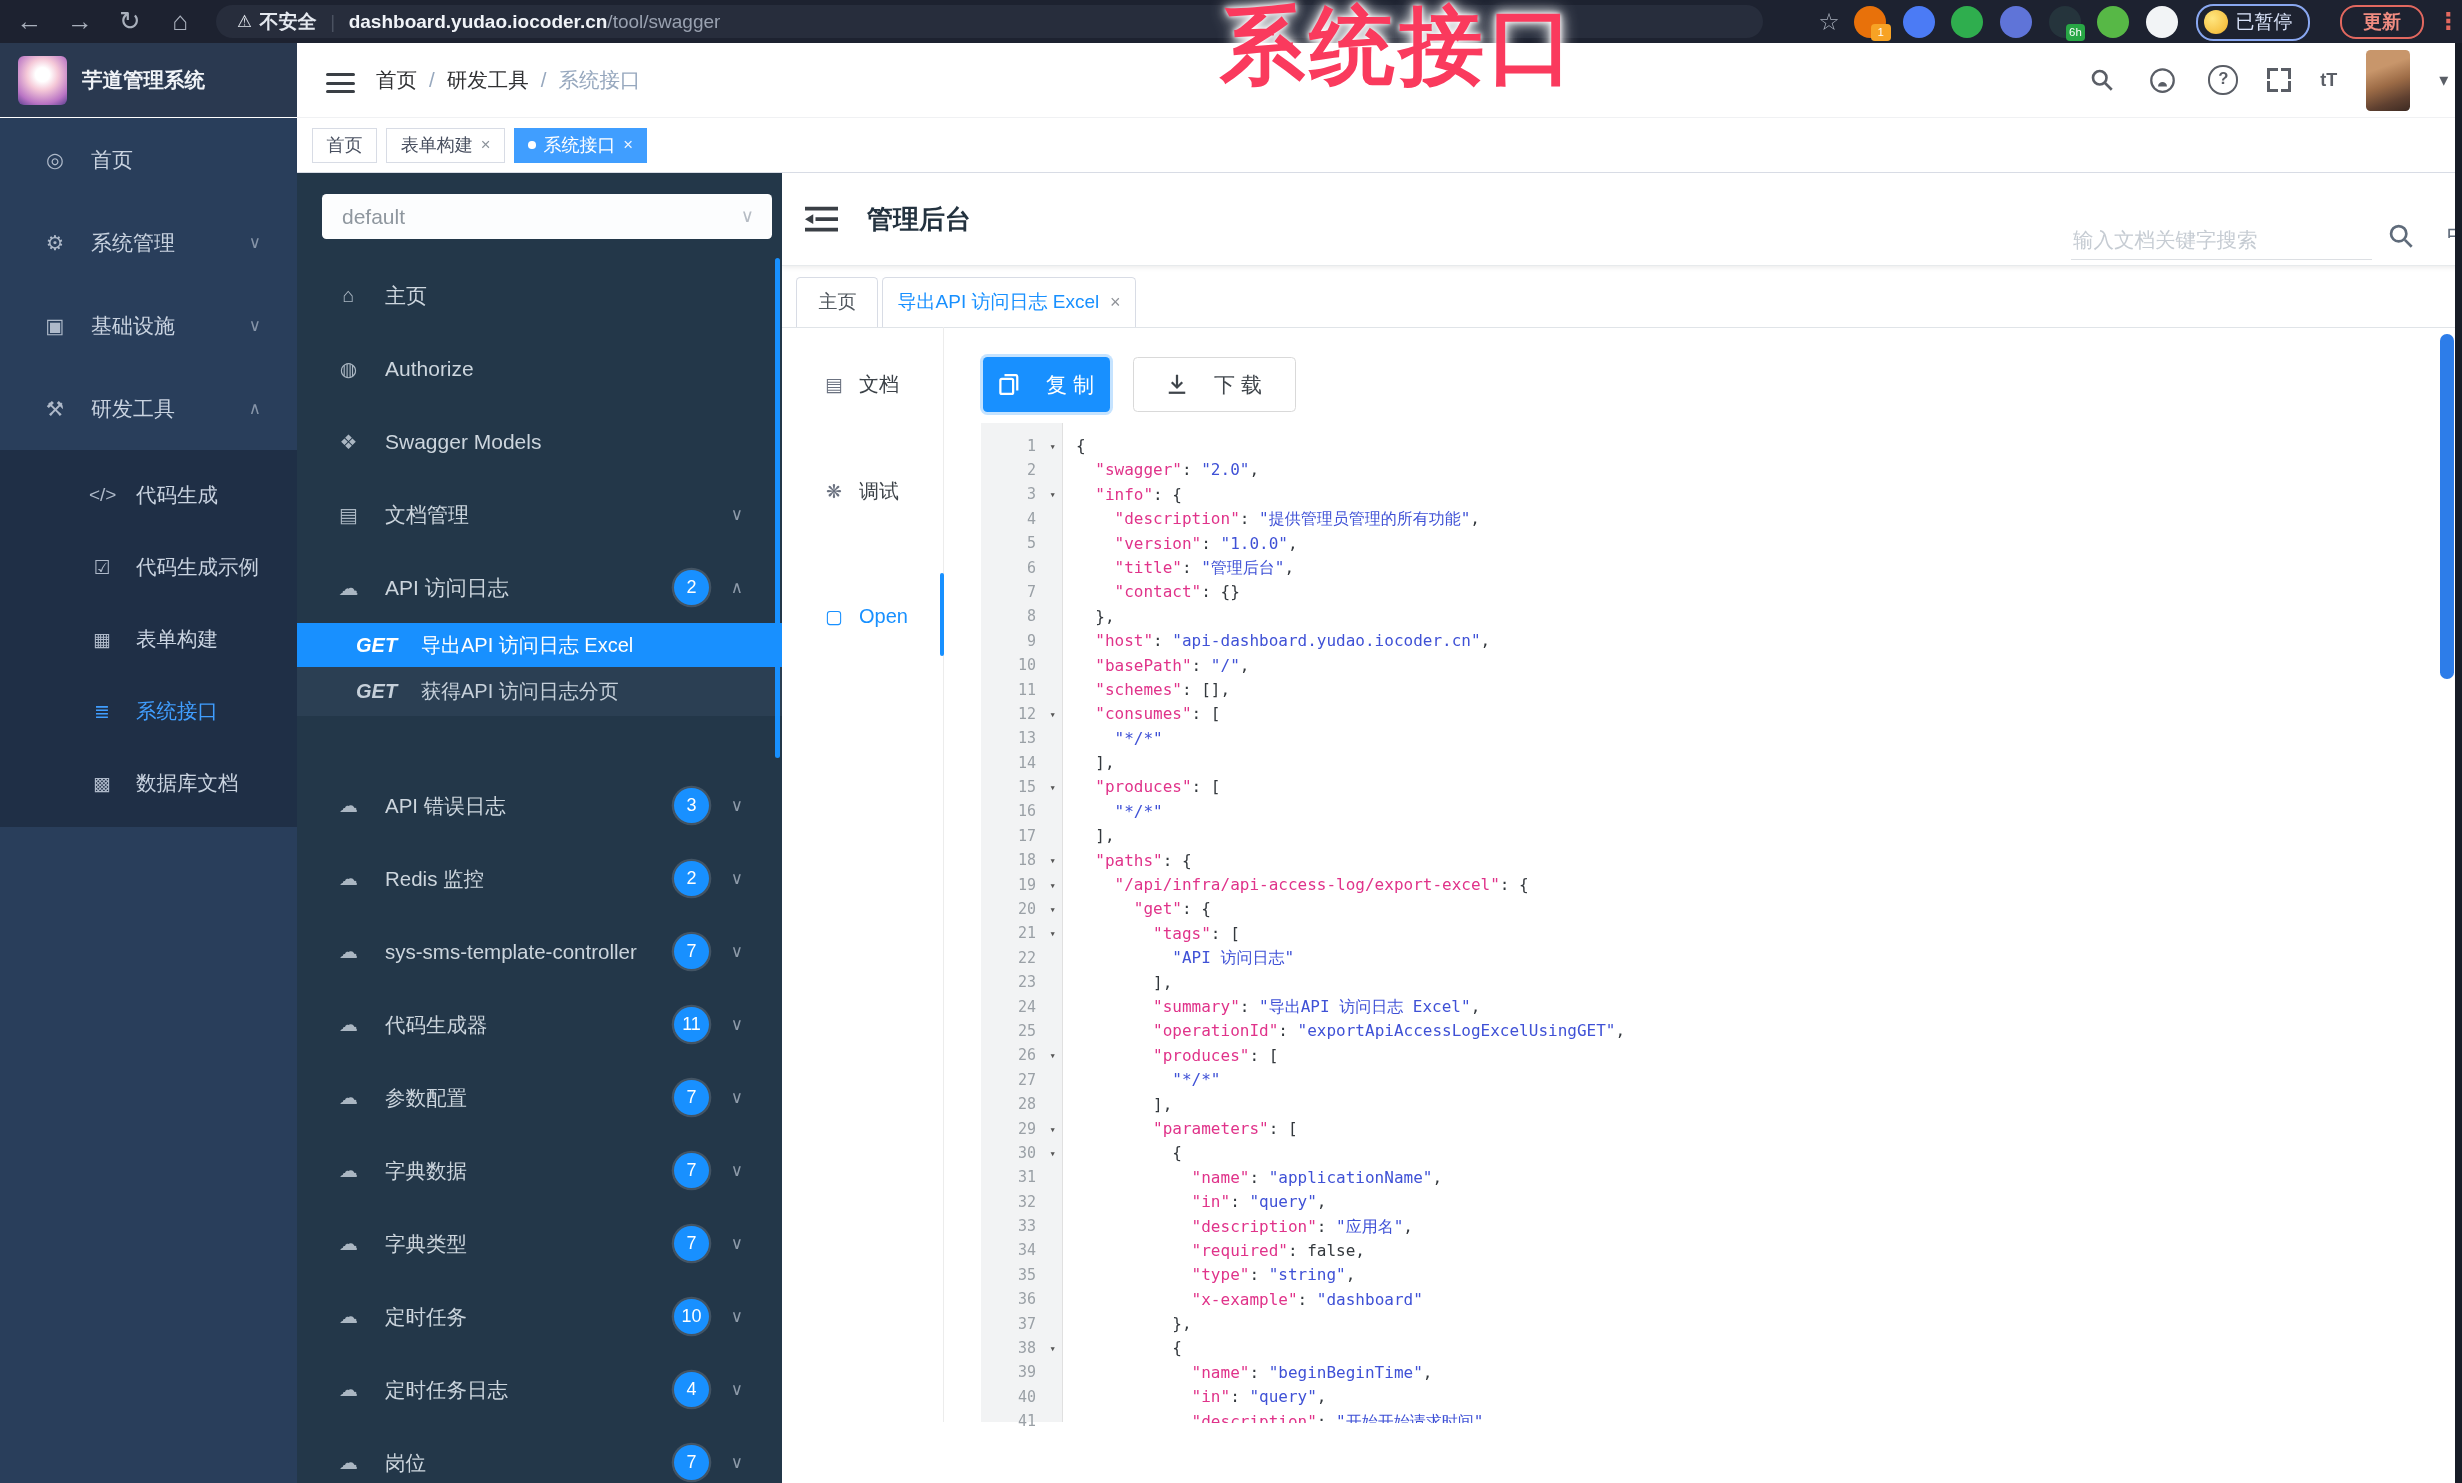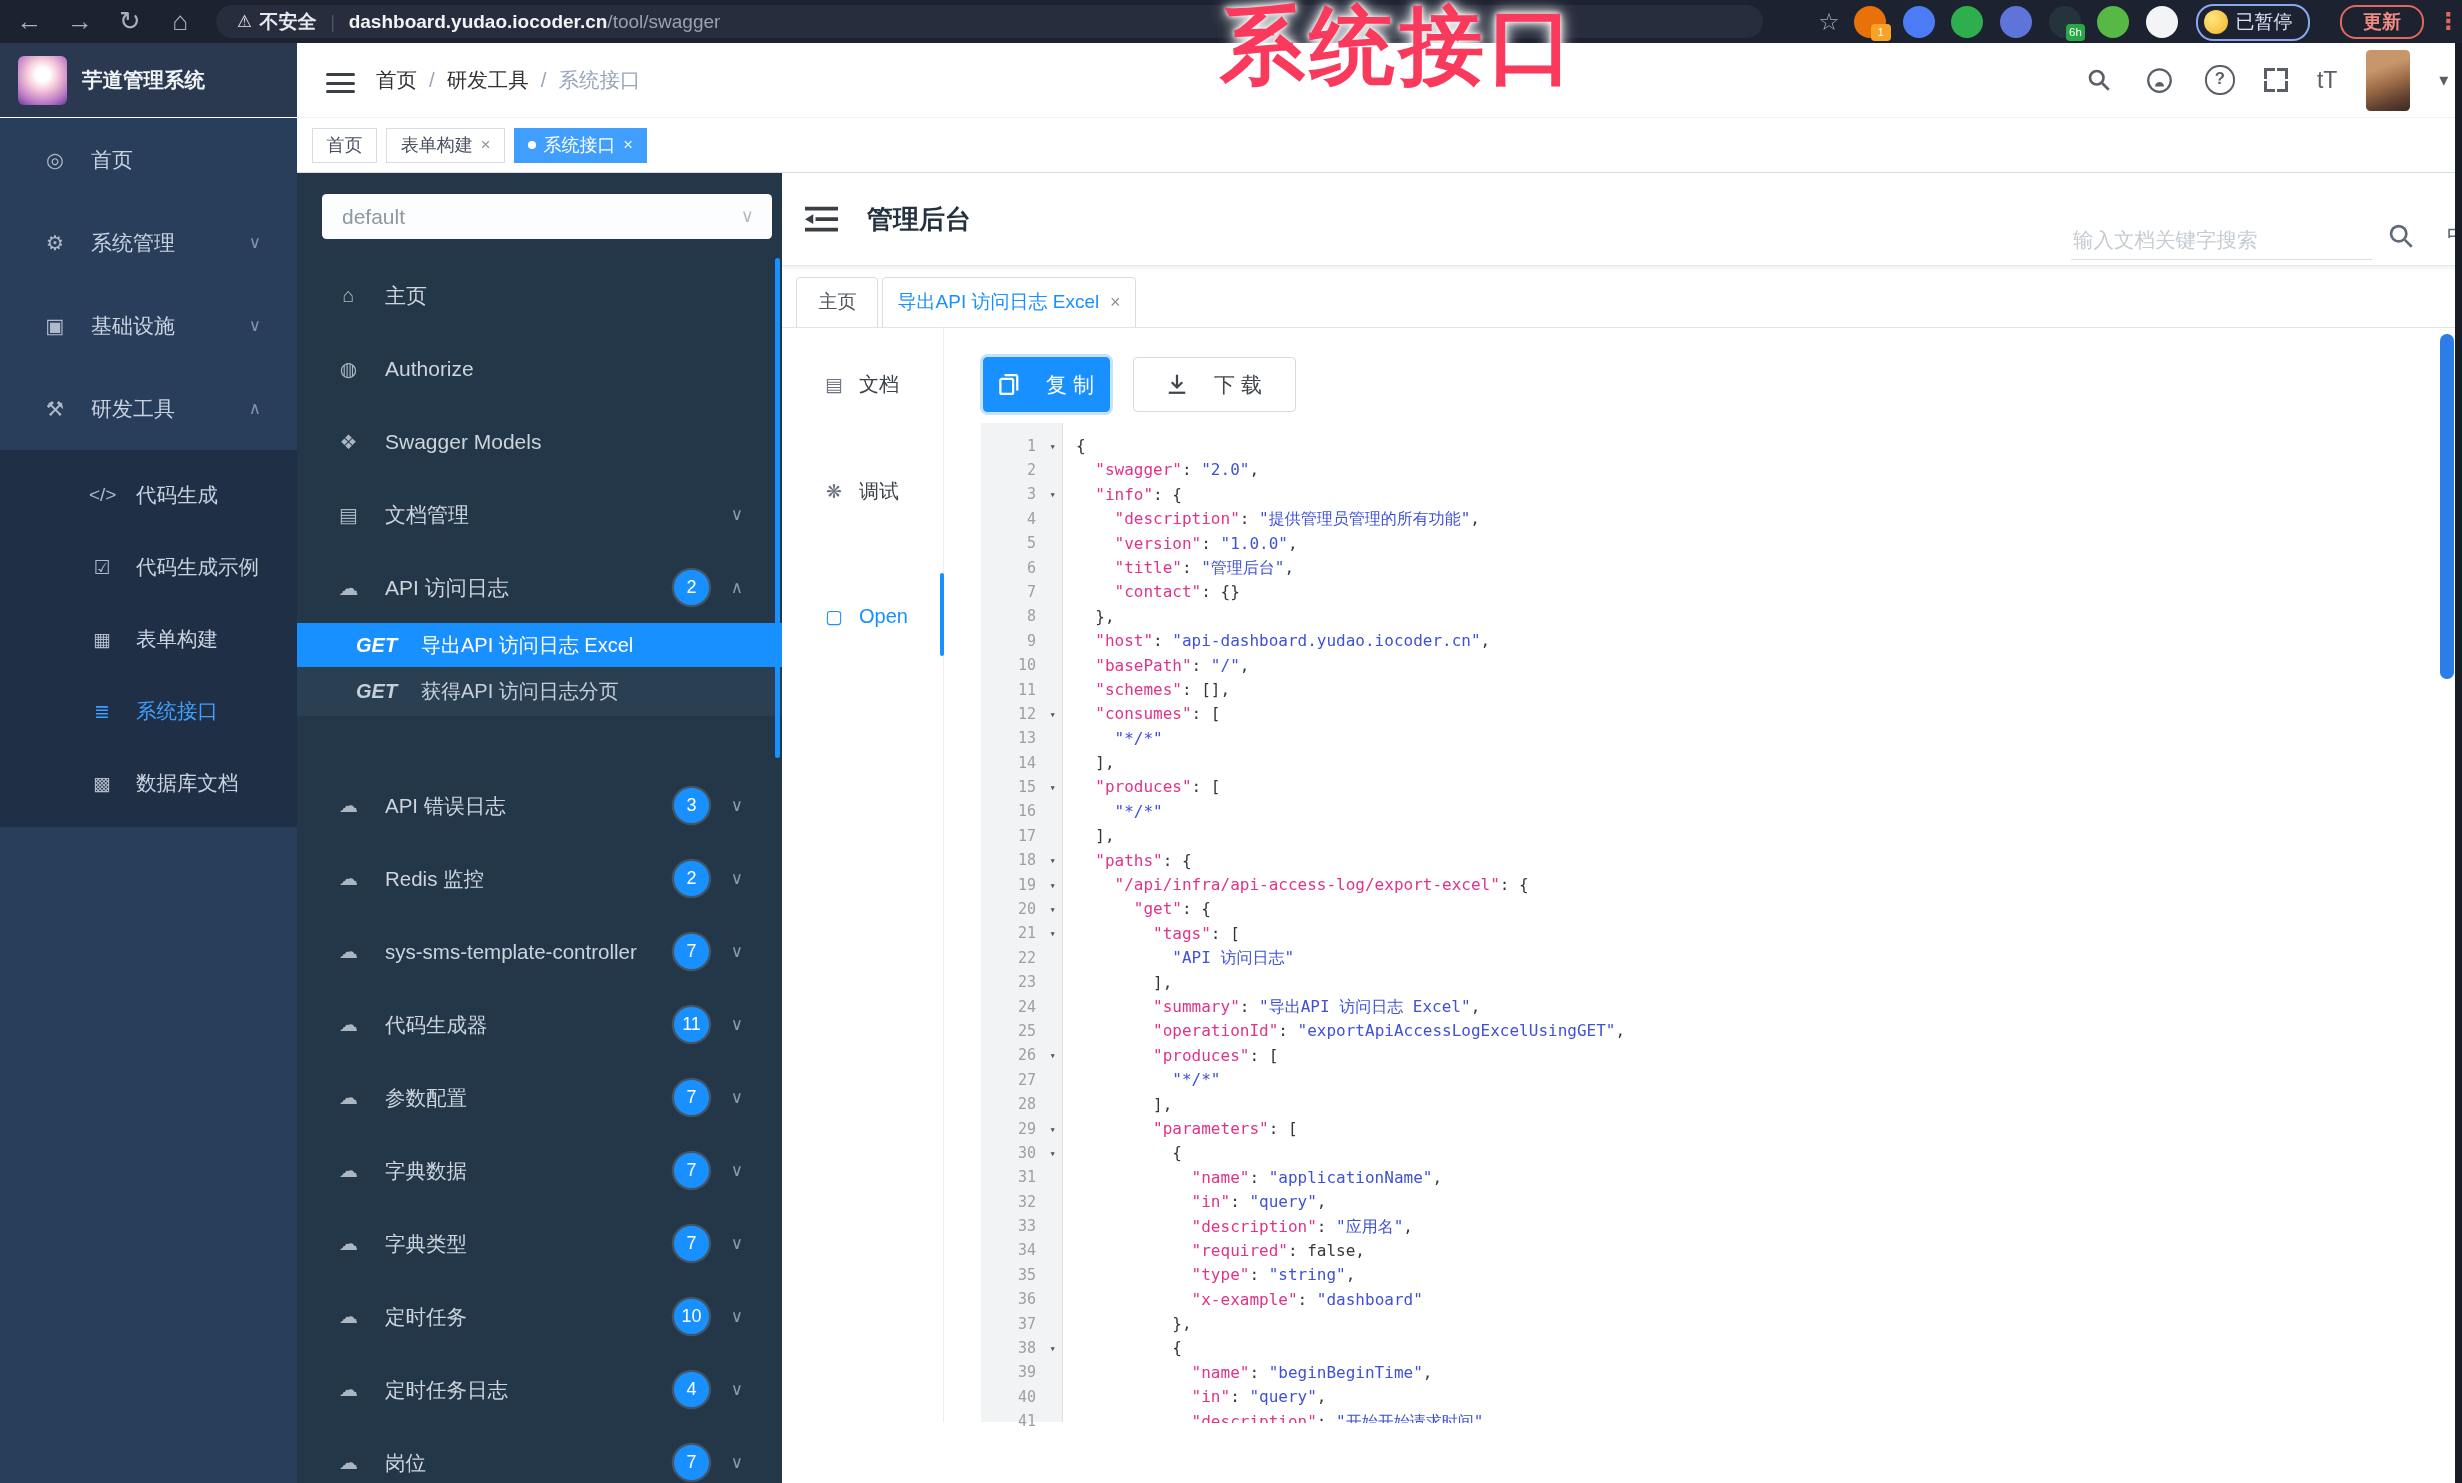--- a/index.html
+++ b/index.html
@@ -60,21 +60,21 @@
   #breadcrumb .bc-sep{color:#97a8be;}
   #hdr-icons{position:absolute;right:13.6px;top:0;height:74px;display:flex;align-items:center;gap:29px;color:#5a5e66;}
   .h-ic{width:30px;text-align:center;font-size:23px;cursor:pointer;}
   .h-help{width:26px;height:26px;border:2.3px solid #5a5e66;border-radius:14.4px;line-height:24px;font-size:16.7px;font-weight:bold;text-align:center;}
   .h-fs{position:relative;width:24px;height:24px;}
   .h-fs i{position:absolute;width:7.6px;height:7.6px;border:0 solid #5a5e66;}
   .h-fs i:nth-child(1){left:0;top:0;border-left-width:3px;border-top-width:3px;}
   .h-fs i:nth-child(2){right:0;top:0;border-right-width:3px;border-top-width:3px;}
   .h-fs i:nth-child(3){left:0;bottom:0;border-left-width:3px;border-bottom-width:3px;}
   .h-fs i:nth-child(4){right:0;bottom:0;border-right-width:3px;border-bottom-width:3px;}
-  .h-tt{font-size:23px;font-weight:normal;}
+  .h-tt{font-size:18px;font-weight:bold;}
   #avatar{width:44px;height:61px;border-radius:4.5px;
      background:linear-gradient(160deg,#c8966b 0 30%,#9c6b46 55%,#5f4030 80%,#3c2a22);}
   .h-caret{font-size:18px;}
 
   
   #tags-row{position:absolute;left:297px;top:118px;width:2165px;height:55px;background:#fff;border-bottom:0.8px solid #d8dce5;
             box-shadow:0 1.5px 3px rgba(0,0,0,.06);display:flex;align-items:center;padding-left:15px;gap:9px;box-sizing:border-box;}
   .tag{display:inline-flex;align-items:center;height:33px;padding:0 13.6px;border:0.8px solid #d8dce5;background:#fff;
        color:#495060;font-size:18px;cursor:pointer;gap:7.6px;}
   .tag .dot{width:7.6px;height:7.6px;border-radius:3.8px;background:#fff;display:none;}

